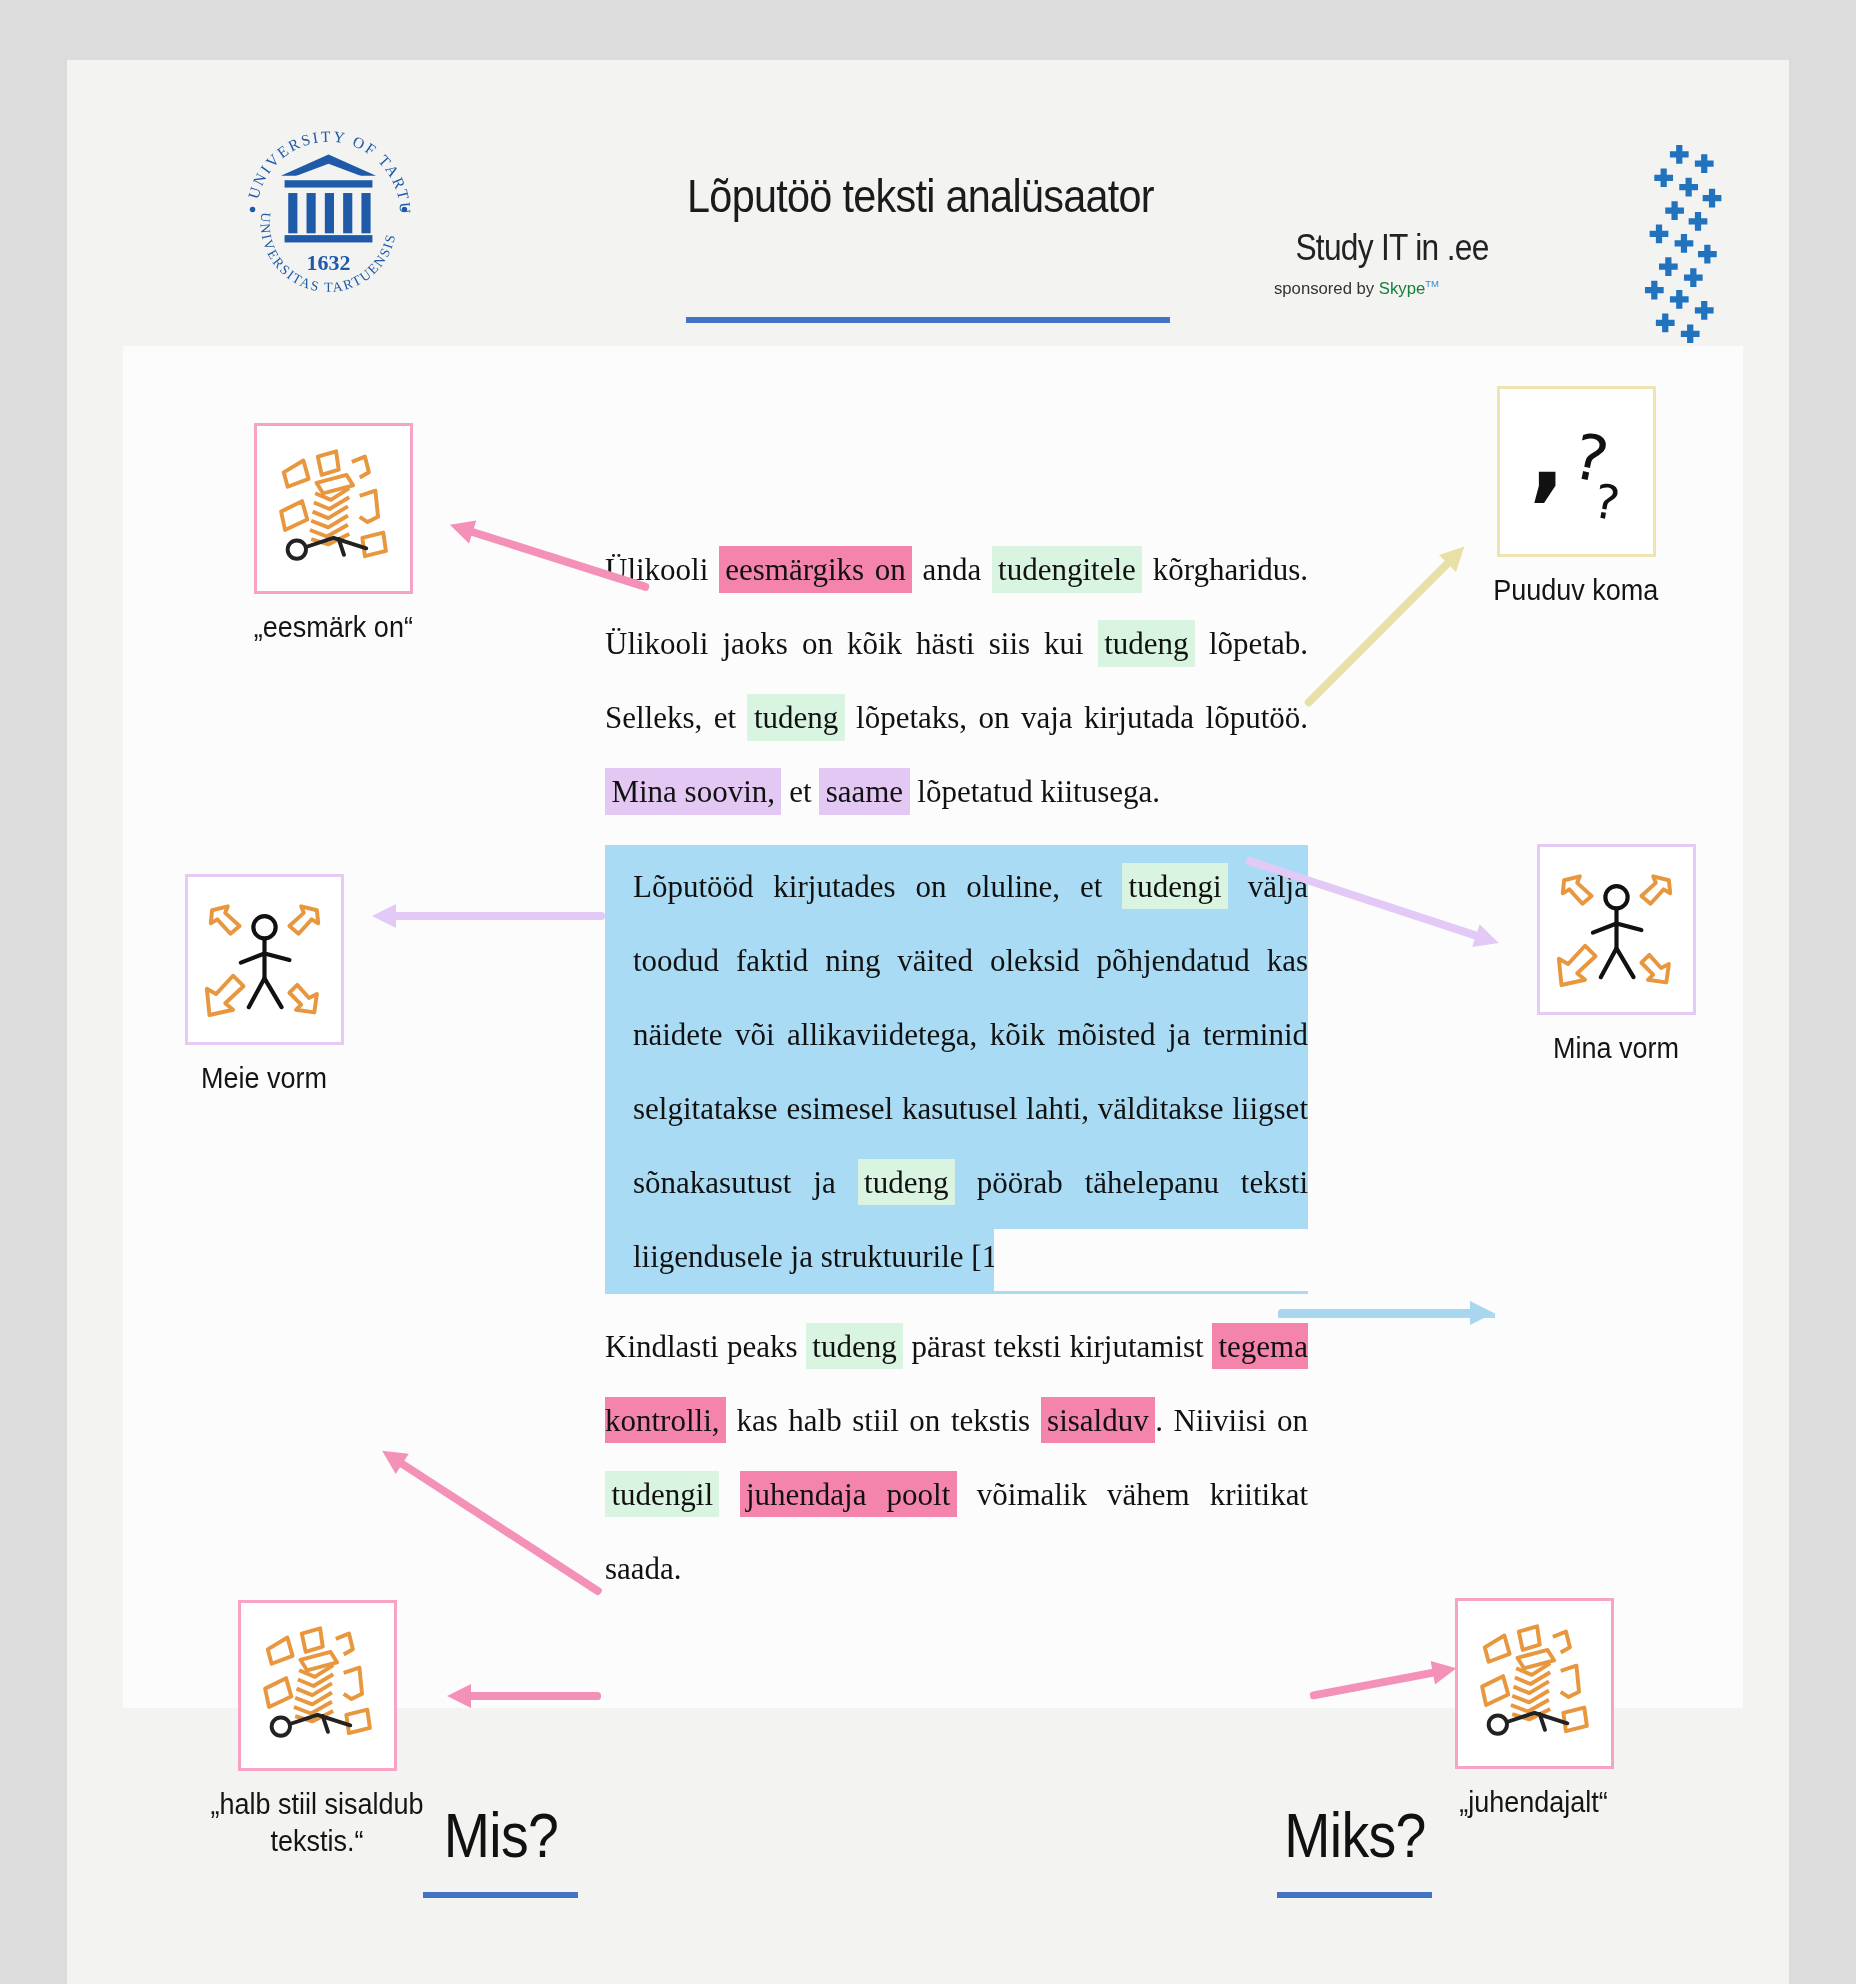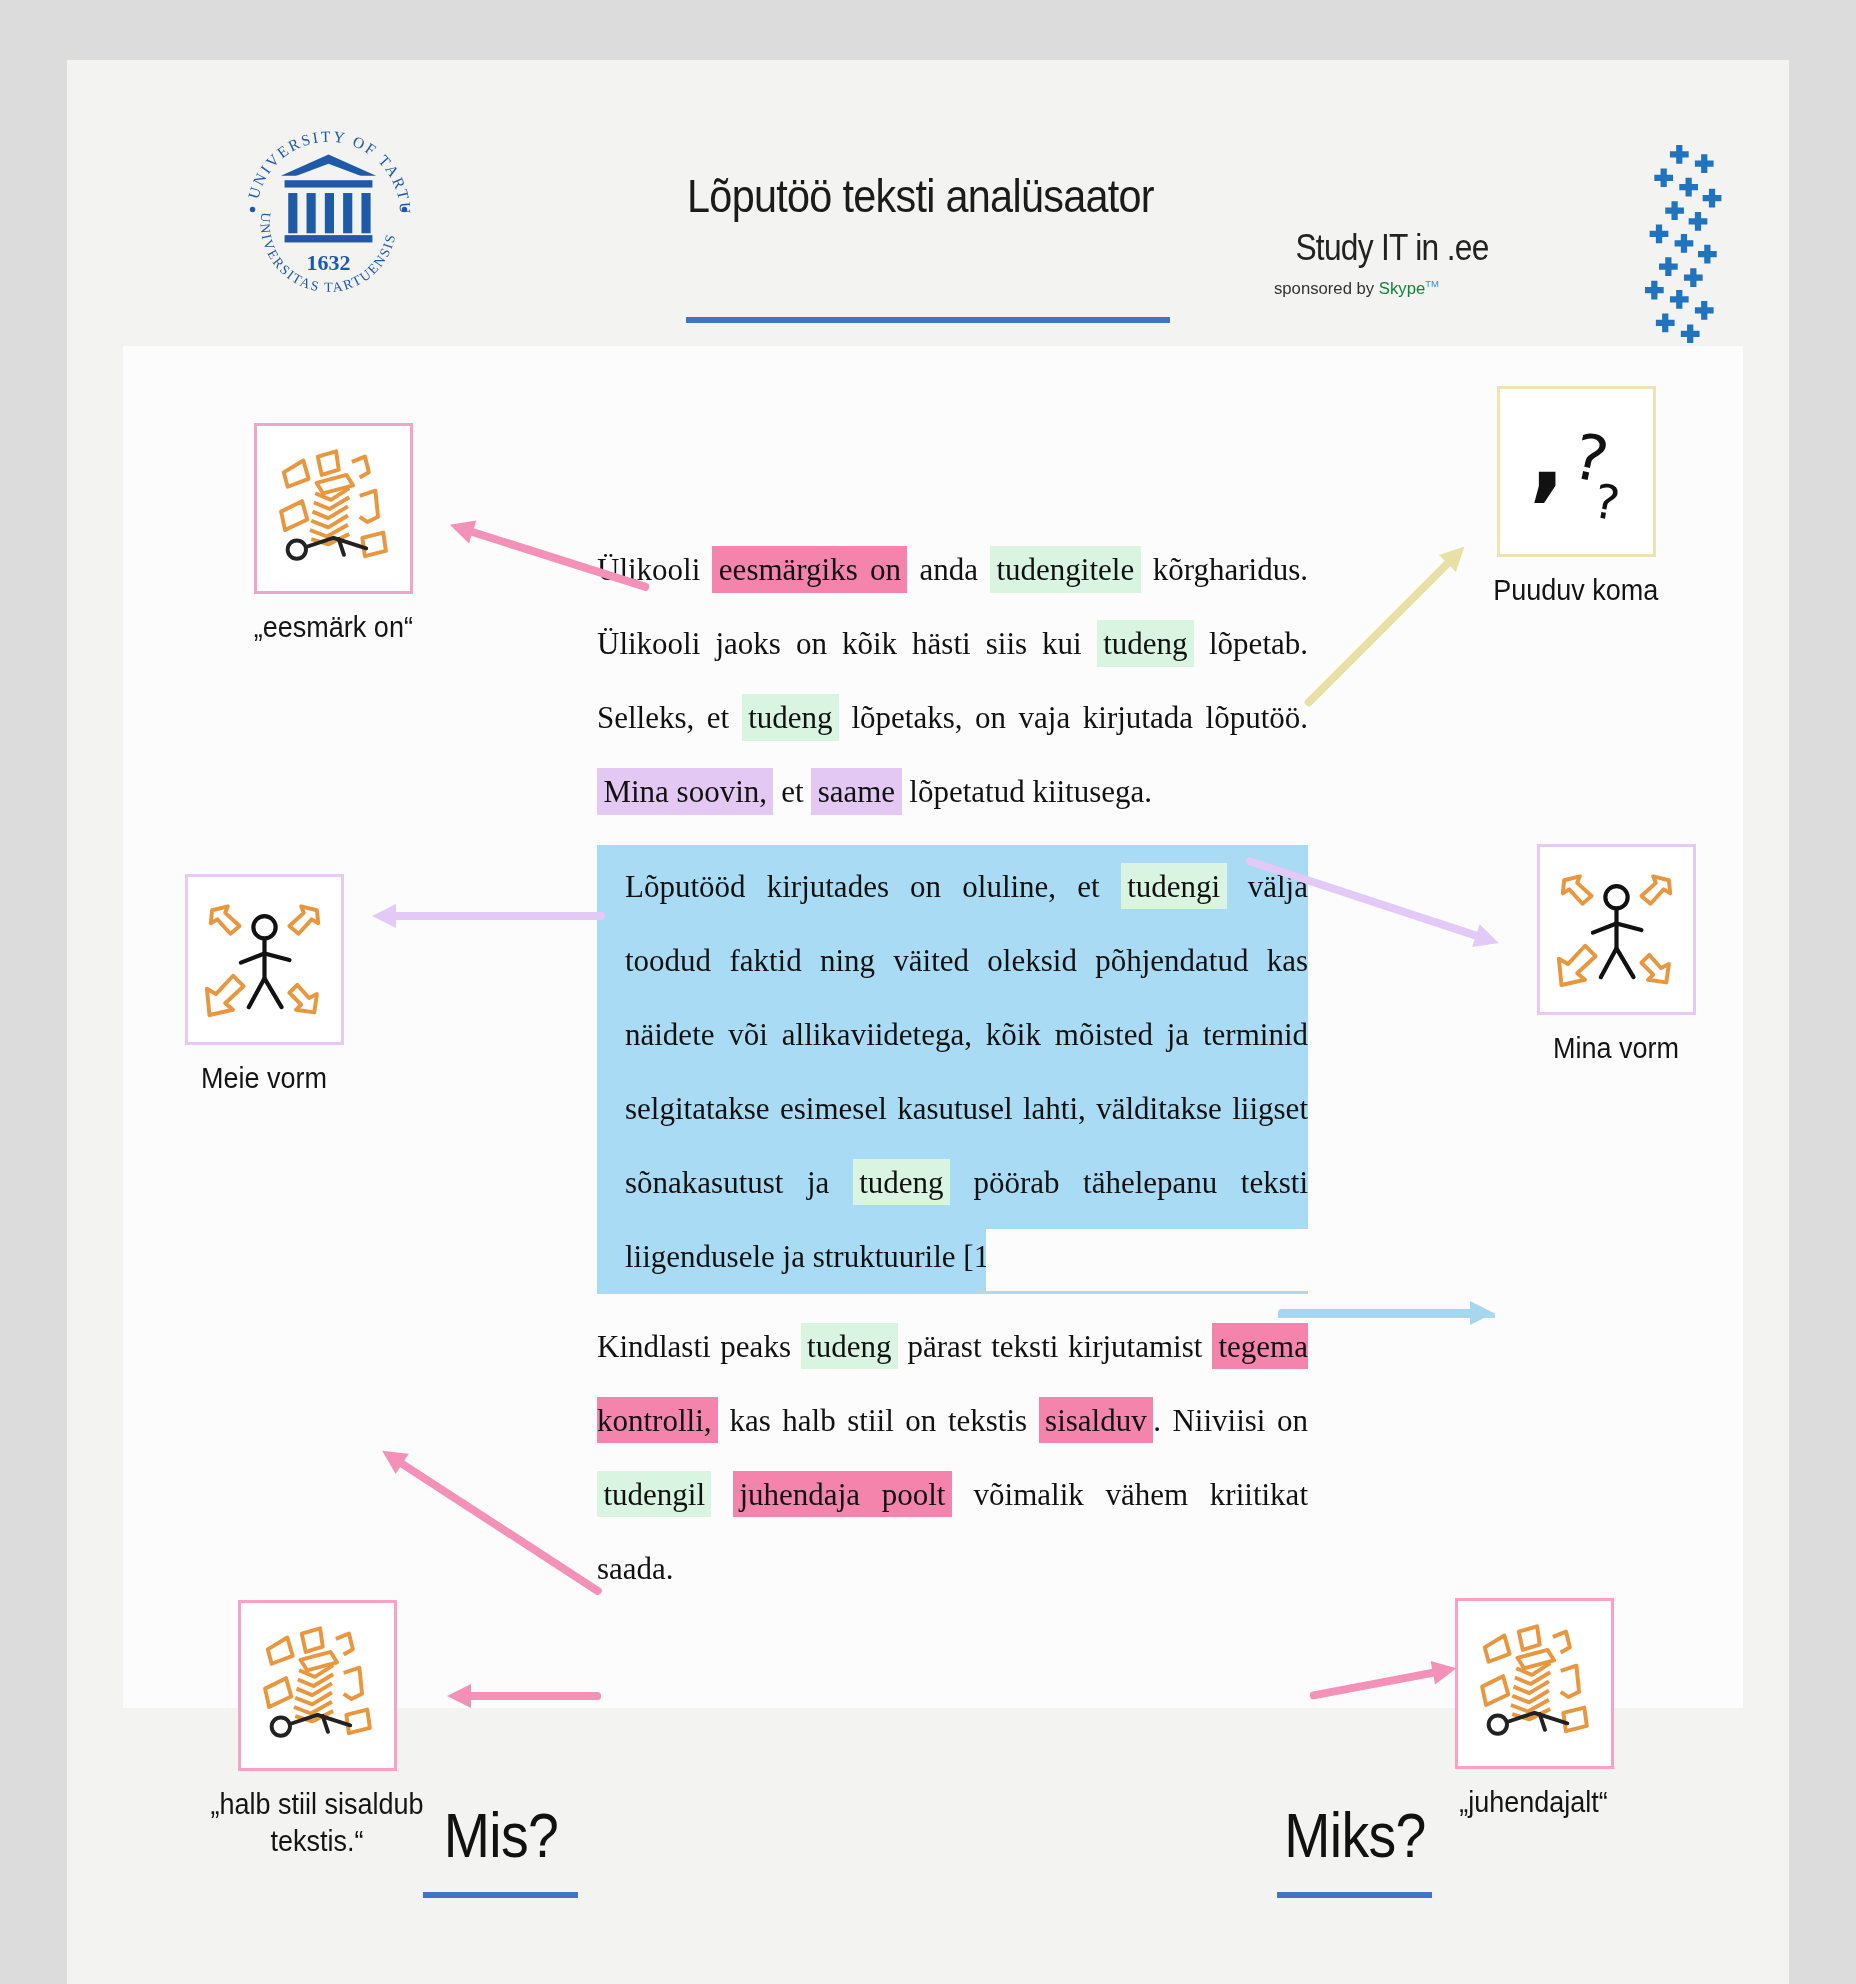--- a/index.html
+++ b/index.html
@@ -20,21 +20,21 @@
   .sponsor-sub .skype{color:#15803d}
   .sponsor-sub .tm{font-size:9.5px;vertical-align:super;color:#2B8ED8}
   .pixels{left:1568px;top:85px;width:87px;height:234px}
 
   
   .panel{left:56px;top:286px;width:1620px;height:1362px;background:#fcfcfc}
 
   .textcol{position:absolute;left:474px;top:187px;width:711px;
            font-family:"Liberation Serif",serif;font-size:31px;line-height:74px;
            text-align:justify;color:#111}
-  .textcol p{margin:0 0 16px 0}
+  .textcol p{margin:0 0 16px 8px}
   .hl{padding:5.6px 6.4px}
   .hl-pink{background:#F484AC}
   .hl-green{background:#D9F4E0}
   .hl-purple{background:#E3C8F4}
   .blue{background:#A9DBF4;padding:4.8px 0 0 28px;margin:0 0 16px -28px;position:relative}
   .blue-notch{position:absolute;left:389px;right:0;bottom:2.4px;height:62px;background:#fcfcfc}
 
   
   .annot{position:absolute;width:246px;display:flex;flex-direction:column;align-items:center;row-gap:15px}
   .annot .frame{width:159px;height:171px;background:#fff;border:3.2px solid #ccc;box-sizing:border-box;

